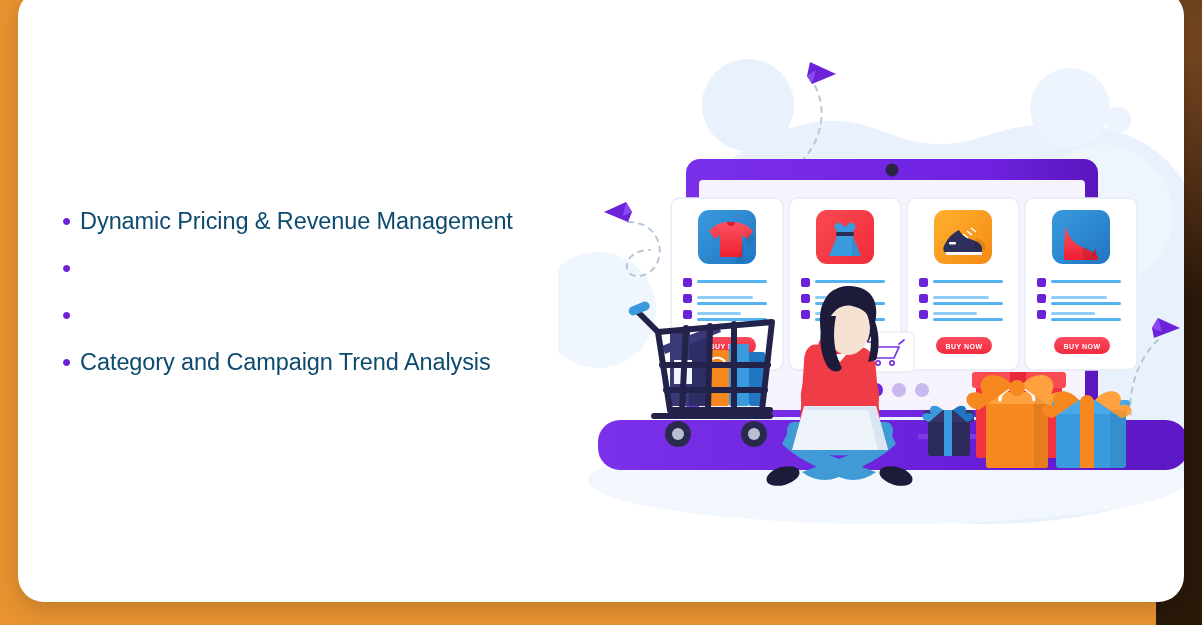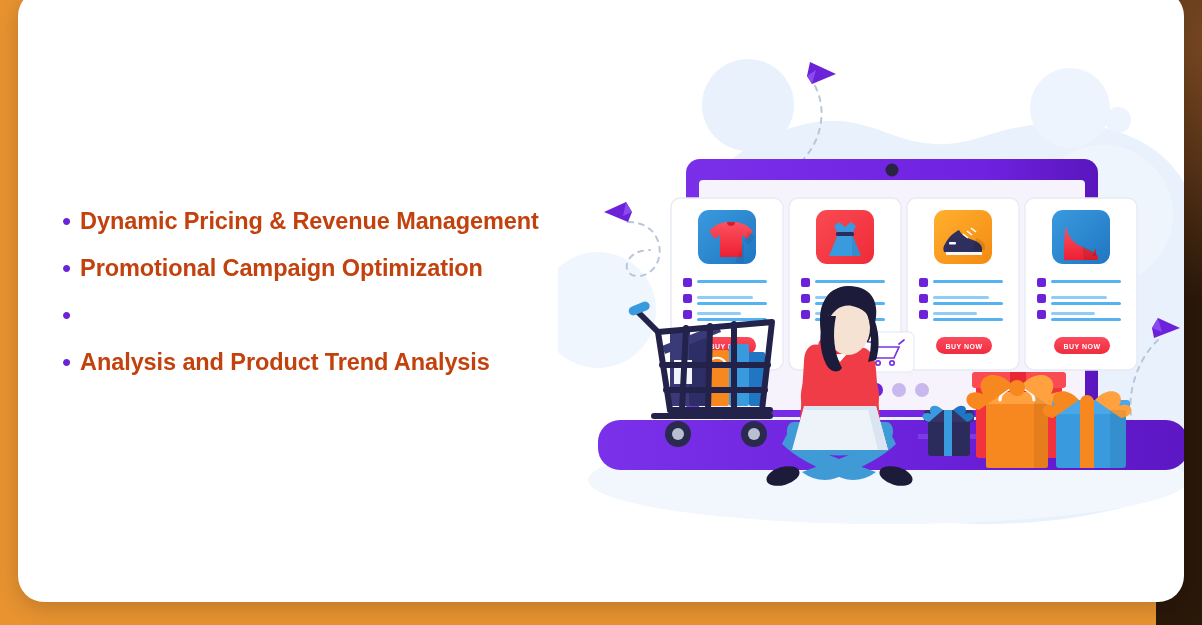--- a/index.html
+++ b/index.html
@@ -44,23 +44,23 @@
   }
   .bullet-row{
     display:flex;align-items:flex-start;
     margin-bottom:17px;
   }
   .bullet-dot{
     color:#6C22D9;font-size:26px;line-height:30px;
     margin-right:9px;flex:0 0 auto;
   }
   .bullet-text{
-    color:#c2410c;
+    color:#0c4a6e;
     font-size:23.5px;line-height:30px;
-    font-weight:700;letter-spacing:-0.1px;
+    font-weight:400;letter-spacing:-0.1px;
     white-space:nowrap;
   }
 
   
   .illus{position:absolute;left:540px;top:20px;width:640px;height:560px;}
   .illus svg{display:block;width:640px;height:560px;}
 </style>
 </head>
 <body>
 
@@ -73,30 +73,29 @@
 
       <div class="bullets">
 
         <div class="bullet-row">
           <span class="bullet-dot">•</span>
           <span class="bullet-text">Dynamic Pricing &amp; Revenue Management</span>
         </div>
 
         <div class="bullet-row">
           <span class="bullet-dot">•</span>
-          <span class="bullet-text">Promotional Campaign Optimization</span>
         </div>
 
         <div class="bullet-row">
           <span class="bullet-dot">•</span>
         </div>
 
         <div class="bullet-row">
           <span class="bullet-dot">•</span>
-          <span class="bullet-text">Analysis and Product Trend Analysis</span>
+          <span class="bullet-text">Category and Campaign Trend Analysis</span>
         </div>
 
       </div>
 
       <div class="illus">
         <svg viewBox="0 0 640 560" xmlns="http://www.w3.org/2000/svg">
           <defs>
             <linearGradient id="gTile1" x1="0" y1="0" x2="1" y2="1">
               <stop offset="0" stop-color="#3a9ade"></stop>
                 <stop offset="1" stop-color="#2076c2"></stop>

